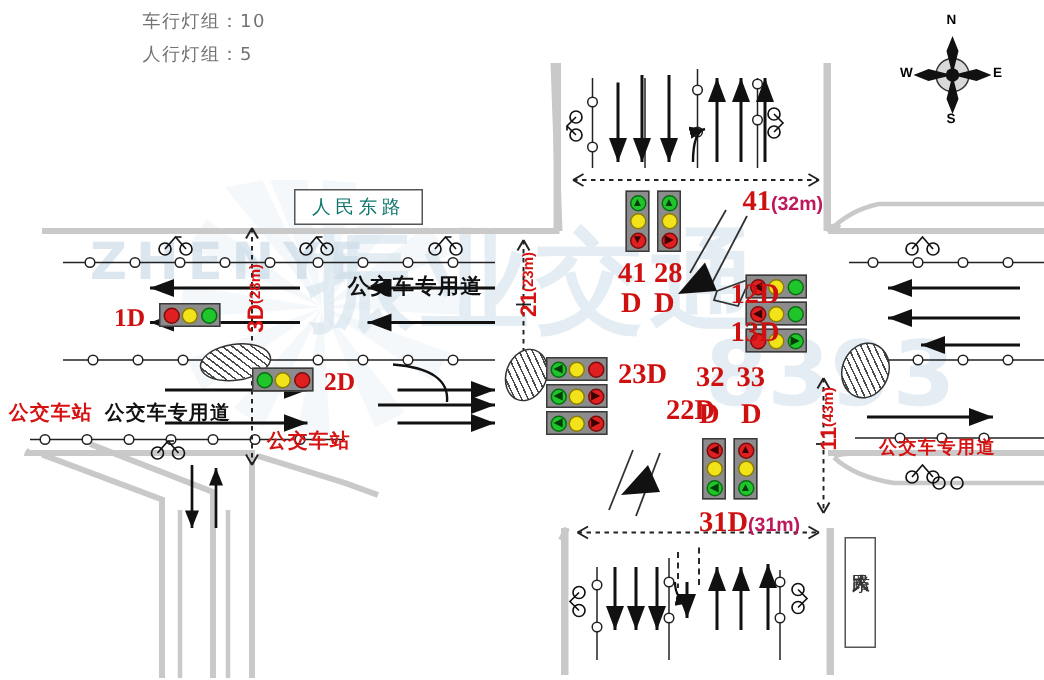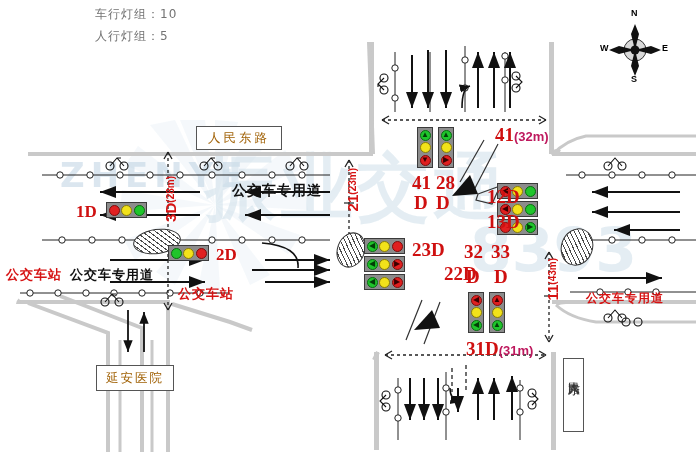--- a/index.html
+++ b/index.html
@@ -19,21 +19,21 @@
   .wm3{left:470px;top:215px;font-size:60px;color:#d3e2ec;opacity:.6;}
   .wm4{left:232px;top:218px;font-size:22px;color:#cfe0ea;opacity:.7;letter-spacing:3px;}
   .sunburst{position:absolute;left:120px;top:120px;width:190px;height:170px;opacity:.35;}
 
   
   .cn{font-family:"DejaVu Sans","Liberation Sans",sans-serif;}
   .hdr{font-size:12px;color:#737373;letter-spacing:1px;}
   .redlbl{color:#d61313;font-weight:bold;}
   .blklbl{color:#111;}
   .roadbox{
-    border:1px solid #555;background:#fff;color:#a16207;
+    border:1px solid #555;background:#fff;color:#0f766e;
     font-size:12.5px;letter-spacing:3px;text-align:center;
   }
   .vroadbox{
     border:1px solid #555;background:#fff;color:#333;
     font-size:12px;text-align:center;line-height:15px;width:17px;
   }
 
   
   .vred{
     color:#d61313;font-weight:bold;
@@ -368,21 +368,20 @@
   <div class="abs hatch" style="left:133px;top:229px;width:46px;height:23px;border-radius:50%;transform:rotate(-8deg);"></div>
   <div class="abs hatch" style="left:337px;top:232px;width:26px;height:34px;border-radius:50%;transform:rotate(20deg);"></div>
   <div class="abs hatch" style="left:561px;top:228px;width:30px;height:36px;border-radius:50%;transform:rotate(20deg);"></div>
 
   <div class="abs roadbox cn" style="left:196px;top:126px;width:84px;height:22px;line-height:22px;">人民东路</div>
 
   <div class="abs vroadbox cn" style="left:563px;top:358px;height:66px;padding:3px 1px;">
     <span style="writing-mode:vertical-rl;">人民东路</span>
   </div>
 
-  <div class="abs roadbox cn" style="left:96px;top:365px;width:76px;height:24px;line-height:24px;letter-spacing:2px;">延安医院</div>
 
   <div class="abs cn blklbl" style="left:232px;top:182px;font-size:14px;font-weight:bold;letter-spacing:1px;">公交车专用道</div>
 
   <div class="abs cn redlbl" style="left:6px;top:266px;font-size:13px;letter-spacing:1px;">公交车站</div>
 
   <div class="abs cn blklbl" style="left:70px;top:266px;font-size:13px;font-weight:bold;letter-spacing:1px;">公交车专用道</div>
 
   <div class="abs cn redlbl" style="left:178px;top:285px;font-size:13px;letter-spacing:1px;">公交车站</div>
 
   <div class="abs cn redlbl" style="left:586px;top:290px;font-size:12px;letter-spacing:1px;">公交车专用道</div>

